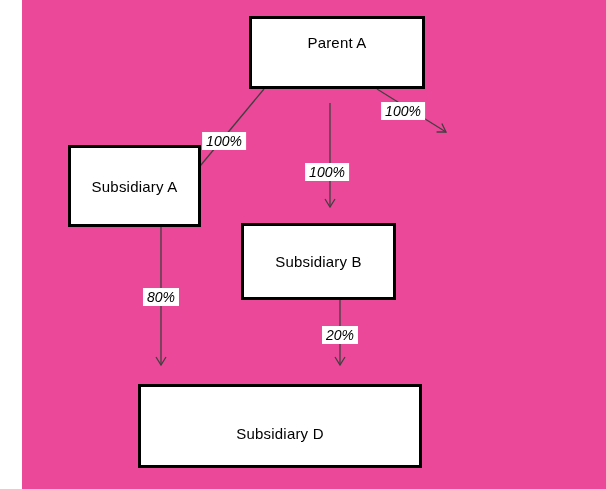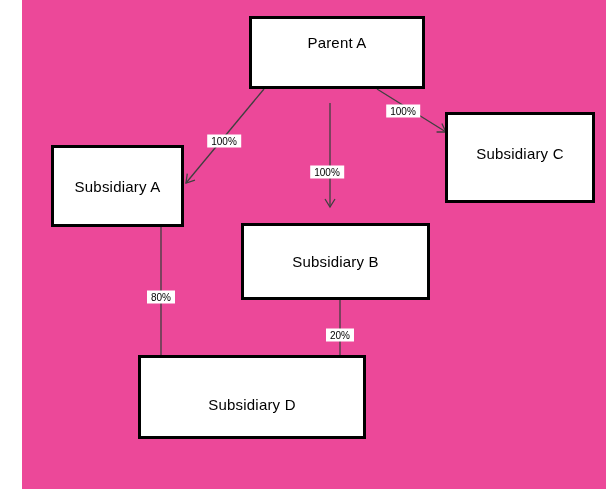--- a/index.html
+++ b/index.html
@@ -30,32 +30,33 @@
     background: #ffffff;
     display: flex;
     align-items: center;
     justify-content: center;
     font-size: 15px;
     letter-spacing: 0.2px;
     z-index: 2;
     white-space: nowrap;
   }
   .node-parent-a     { left: 227px; top:  16px; width: 176px; height: 73px; padding-bottom: 20px; }
-  .node-subsidiary-a { left:  29px; top: 145px; width: 133px; height: 82px; }
+  .node-subsidiary-a { left:  46px; top: 145px; width: 133px; height: 82px; }
   .node-subsidiary-c { left: 423px; top: 112px; width: 150px; height: 91px; padding-bottom:  9px; }
-  .node-subsidiary-b { left: 219px; top: 223px; width: 189px; height: 77px; align-items: center; }
-  .node-subsidiary-d { left: 116px; top: 355px; width: 228px; height: 84px; padding-top: 15px; }
+  .node-subsidiary-b { left: 219px; top: 223px; width: 155px; height: 77px; align-items: center; }
+  .node-subsidiary-d { left: 116px; top: 384px; width: 284px; height: 84px; padding-top: 15px; }
   .edge-label {
     position: absolute;
     transform: translate(-50%, -50%);
     background: #ffffff;
     padding: 1px 4px;
-    font-size: 10px;
+    font-size: 14px;
     z-index: 3;
     white-space: nowrap;
+    font-style: italic;
   }
   .label-parent-to-a { left: 202px; top: 141px; }
   .label-parent-to-b { left: 305px; top: 172px; }
   .label-parent-to-c { left: 381px; top: 111px; }
   .label-a-to-d      { left: 139px; top: 297px; text-align: right; }
   .label-b-to-d      { left: 318px; top: 335px; text-align: center; }
 </style>
 </head>
 <body>
 
@@ -75,23 +76,20 @@
   </svg>
 
   <div class="node node-parent-a">
     <span>Parent A</span>
   </div>
 
   <div class="node node-subsidiary-a">
     <span>Subsidiary A</span>
   </div>
 
-  <div class="node node-subsidiary-c">
-    <span>Subsidiary C</span>
-  </div>
 
   <div class="node node-subsidiary-b">
     <span>Subsidiary B</span>
   </div>
 
   <div class="node node-subsidiary-d">
     <span>Subsidiary D</span>
   </div>
 
   <span class="edge-label label-parent-to-a">100%</span>

